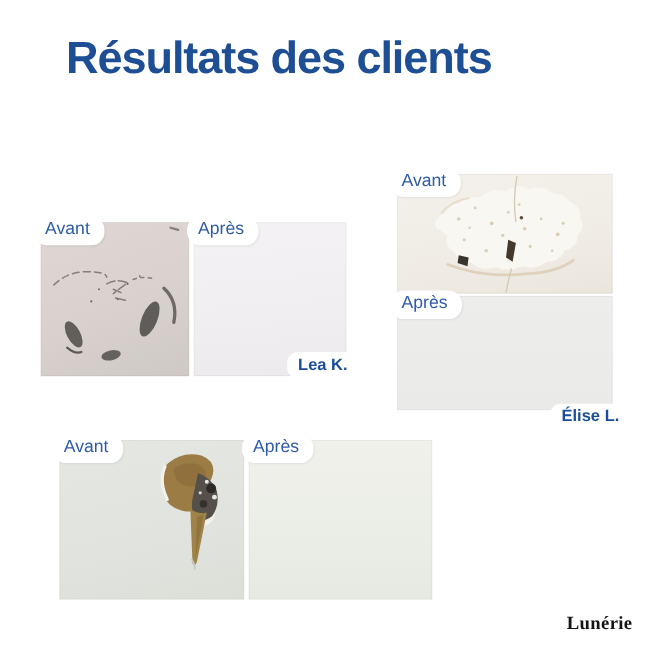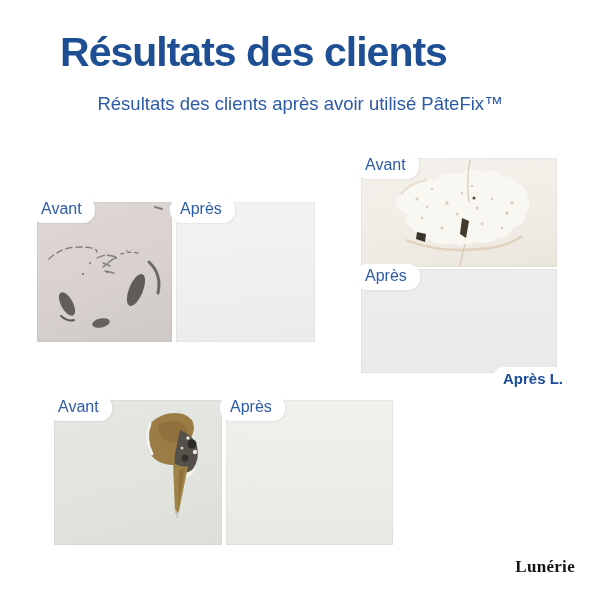--- a/index.html
+++ b/index.html
@@ -60,21 +60,20 @@
     font-family:"Liberation Serif",serif;font-weight:700;
     font-size:17px;color:#141414;letter-spacing:0.3px;
   }
 </style>
 </head>
 <body>
 
 <div class="canvas">
 
   <h1 class="title">Résultats des clients</h1>
-  <p class="subtitle">Résultats des clients après avoir utilisé PâteFix™</p>
 
   <figure class="photo" id="lea-before">
     <svg viewBox="0 0 135 140">
       <g fill="none" stroke="#837f7c" stroke-width="1.4" stroke-linecap="round">
         <path d="M12 57 Q24 45 42 45 T60 50" stroke-dasharray="6 4"></path>
         <path d="M60 56 q9 -5 19 -1 q-7 5 -13 10" stroke-dasharray="8 3"></path>
         <path d="M66 61 l7 3 m-5 5 l9 2"></path>
         <path d="M84 52 q8 -3 17 -1" stroke-dasharray="3 4"></path>
         <path d="M118 5 l7 2" stroke-width="2"></path>
       </g>
@@ -91,20 +90,21 @@
         <circle cx="79" cy="56" r="1"></circle>
           <circle cx="90" cy="49" r="0.8"></circle>
         <circle cx="70" cy="70" r="0.9"></circle>
       </g>
     </svg>
     <span class="tag">Avant</span>
   </figure>
 
   <figure class="photo" id="lea-after">
     <span class="tag">Après</span>
+    <span class="name-chip">Lea K.</span>
   </figure>
 
   <figure class="photo" id="elise-before">
     <svg viewBox="0 0 196 109">
       <path d="M36 50 q-5 -9 7 -14 q1 -9 14 -9 q5 -8 18 -5 q8 -10 24 -6 q10 -8 22 -2 q12 -4 21 4 q10 0 16 8 q10 4 8 14 q6 8 -2 16 q1 10 -12 14 q-4 10 -16 10 q-10 8 -22 4 q-12 6 -24 1 q-14 4 -22 -4 q-12 0 -16 -10 q-10 -6 -6 -14 q-6 -6 -10 -7 z" fill="#f9f7f2"></path>
       <path d="M45 82 q32 13 72 9 q28 -1 44 -13" fill="none" stroke="#dccdb4" stroke-width="2.4" opacity="0.85"></path>
       <path d="M40 36 q10 -12 26 -14" fill="none" stroke="#e3d8c4" stroke-width="2" opacity="0.8"></path>
       <g fill="#c9b797" opacity="0.65">
         <circle cx="56" cy="41" r="1.6"></circle>
           <circle cx="71" cy="31" r="1.3"></circle>
@@ -126,21 +126,21 @@
       <path d="M104 86 q-3 11 -5 22" fill="none" stroke="#d5c8b2" stroke-width="1.2"></path>
       <path d="M56 74 l9 2 l-1 8 l-9 -3 z" fill="#3a332b"></path>
       <path d="M101 60 l7 3 l-3 17 l-6 -4 z" fill="#433a2c"></path>
       <circle cx="113" cy="40" r="1.6" fill="#5c4f3b"></circle>
     </svg>
     <span class="tag">Avant</span>
   </figure>
 
   <figure class="photo" id="elise-after">
     <span class="tag">Après</span>
-    <span class="name-chip">Après L.</span>
+    <span class="name-chip">Élise L.</span>
   </figure>
 
   <figure class="photo" id="julien-before">
     <svg viewBox="0 0 168 145">
       <path d="M140 62 q4 9 -5 15 q-6 3 -12 -1 l-4 -6 q-2 -8 1 -14 z" fill="#f2f1ec"></path>
       <path d="M99 21 q13 -11 30 -7 q11 4 11 14 q-1 9 -6 13 q6 8 2 16 q-10 11 -25 7 q-12 -3 -16 -13 q-4 -12 0 -20 q0 -7 4 -10 z" fill="#9b7c45"></path>
       <path d="M104 26 q10 -7 22 -4 q7 3 7 10 l-3 8 q-9 4 -18 1 q-8 -4 -8 -15 z" fill="#8a6c3a" opacity="0.65"></path>
       <path d="M126 30 q13 5 17 16 q3 13 -4 23 q-8 7 -17 1 q-3 -11 0 -21 z" fill="#55514a"></path>
       <g>
         <circle cx="138" cy="44" r="4.5" fill="#2c2a26"></circle>

